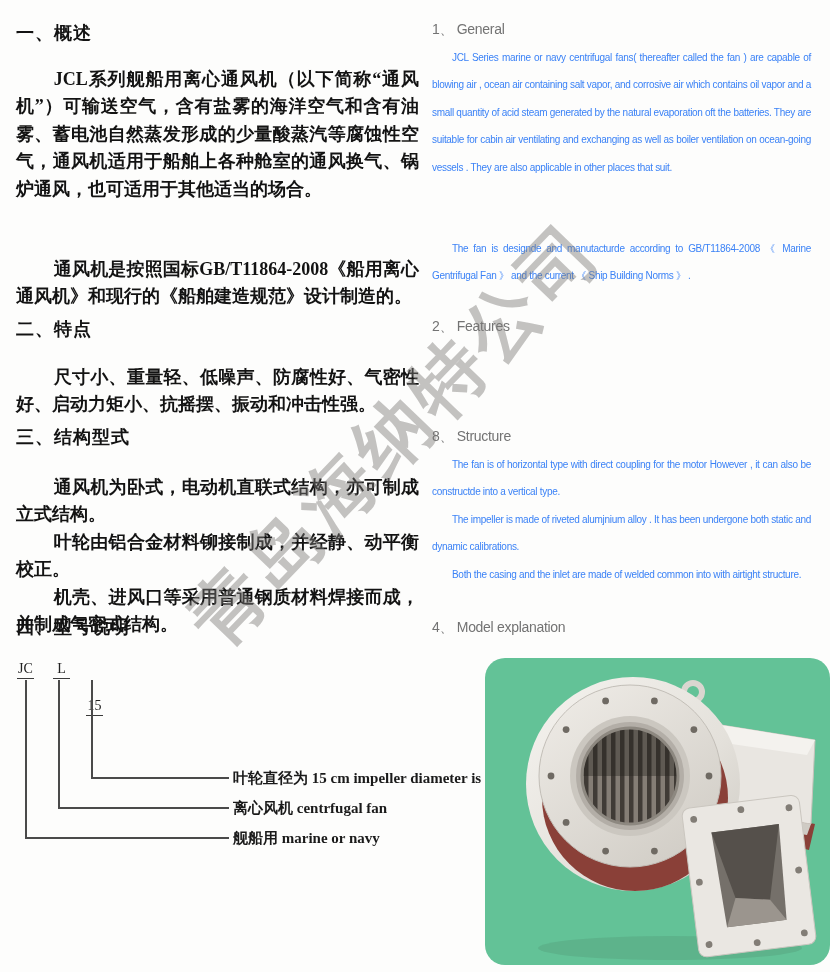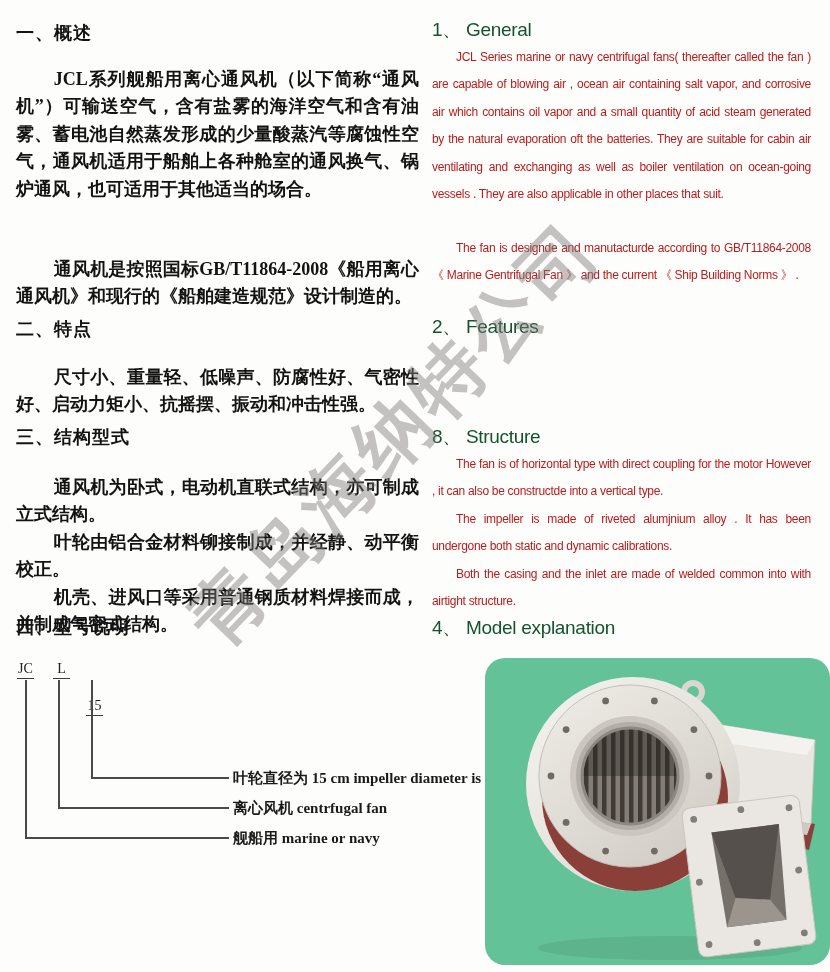--- a/index.html
+++ b/index.html
@@ -18,24 +18,24 @@
   .zh{
     font-family:"Liberation Serif","DejaVu Serif",serif;
     font-weight:700;color:#131313;font-size:18px;line-height:27.4px;
     text-align:justify;
   }
   .zh.h{text-align:left;letter-spacing:1px;}
   .zh.p{text-indent:2.1em;margin-top:20px;}
   
   .en{
     font-family:"Liberation Sans","DejaVu Sans",sans-serif;
-    font-weight:400;color:#b91c1c;font-size:12px;line-height:27.4px;
+    font-weight:400;color:#3b82f6;font-size:10px;line-height:27.4px;
     letter-spacing:-0.3px;text-align:justify;
   }
-  .en.h{text-align:left;font-size:19px;color:#14532d;}
+  .en.h{text-align:left;font-size:14px;color:#737373;}
   .en.p{text-indent:2em;}
   
   .watermark{
     position:absolute;left:395px;top:435px;z-index:6;
     transform:translate(-50%,-50%) rotate(-46deg);
     font-family:"Liberation Serif","DejaVu Serif",serif;
     font-size:74px;font-weight:700;letter-spacing:5px;white-space:nowrap;
     color:rgba(125,122,120,0.45);pointer-events:none;
   }
   

